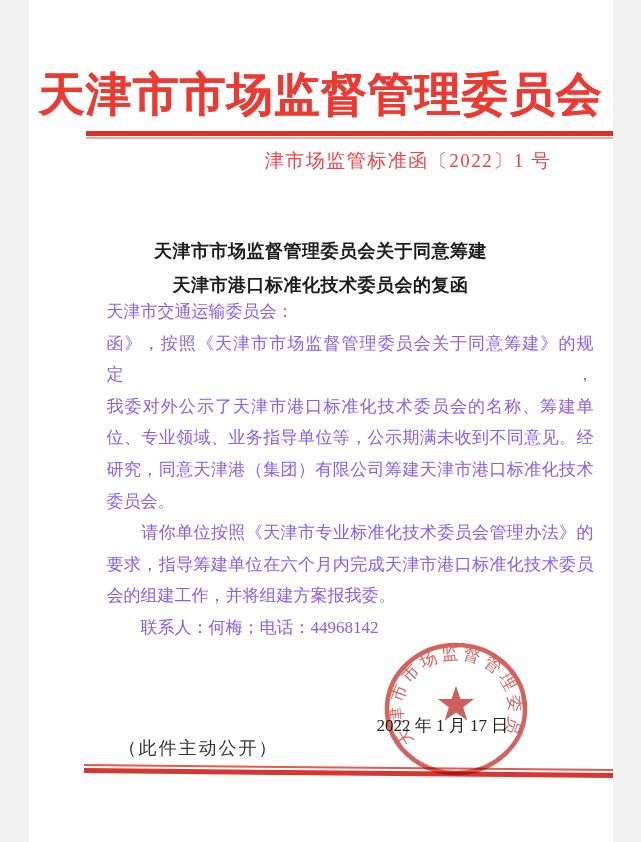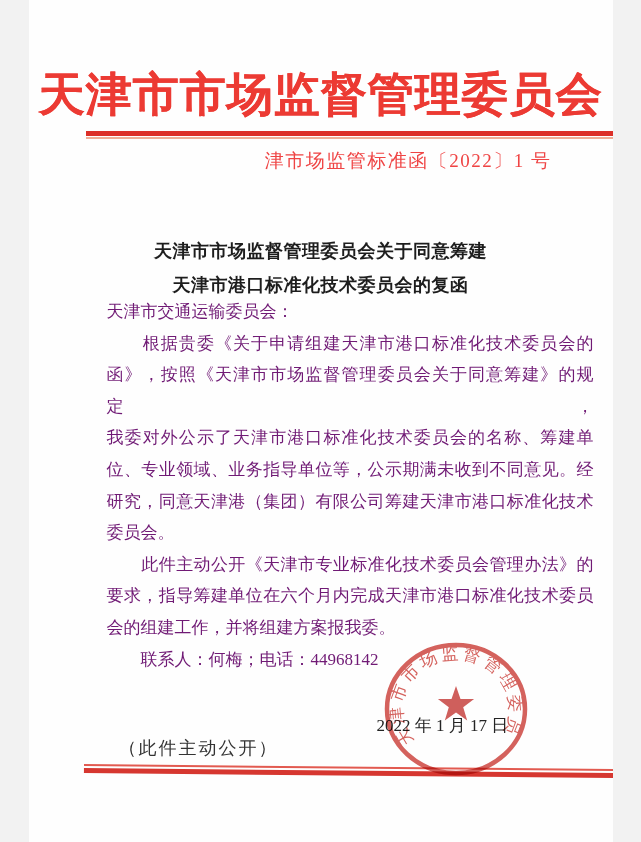--- a/index.html
+++ b/index.html
@@ -65,21 +65,21 @@
     margin-top: 33px;
   }
   
   .doc-body {
     position: absolute;
     top: 296px;
     left: 78px;
     width: 487px;
     font-size: 17px;
     line-height: 31.6px;
-    color: #701a75;
+    color: #8b5cf6;
   }
   .bline { text-align: justify; }
   .bline.fill { text-align-last: justify; }
   
   .doc-date {
     position: absolute;
     top: 714px;
     left: 348px;
     font-size: 17px;
     color: #242424;
@@ -137,27 +137,26 @@
 
   <div class="doc-number">津市场监管标准函〔2022〕1 号</div>
 
   <div class="doc-title">
     <div>天津市市场监督管理委员会关于同意筹建</div>
     <div>天津市港口标准化技术委员会的复函</div>
   </div>
 
   <div class="doc-body">
       <div class="bline">天津市交通运输委员会：</div>
-      <div class="bline fill">　　根据贵委《关于申请组建天津市港口标准化技术委员会的</div>
       <div class="bline fill">函》，按照《天津市市场监督管理委员会关于同意筹建》的规定，</div>
       <div class="bline fill">我委对外公示了天津市港口标准化技术委员会的名称、筹建单</div>
       <div class="bline fill">位、专业领域、业务指导单位等，公示期满未收到不同意见。经</div>
       <div class="bline fill">研究，同意天津港（集团）有限公司筹建天津市港口标准化技术</div>
       <div class="bline">委员会。</div>
-      <div class="bline fill">　　此件主动公开《天津市专业标准化技术委员会管理办法》的</div>
+      <div class="bline fill">　　请你单位按照《天津市专业标准化技术委员会管理办法》的</div>
       <div class="bline fill">要求，指导筹建单位在六个月内完成天津市港口标准化技术委员</div>
       <div class="bline">会的组建工作，并将组建方案报我委。</div>
       <div class="bline">　　联系人：何梅；电话：44968142</div>
     </div>
 
   <div class="doc-date">2022 年 1 月 17 日</div>
 
   <div class="footer-note">（此件主动公开）</div>
 
   <div class="bottom-rule">

